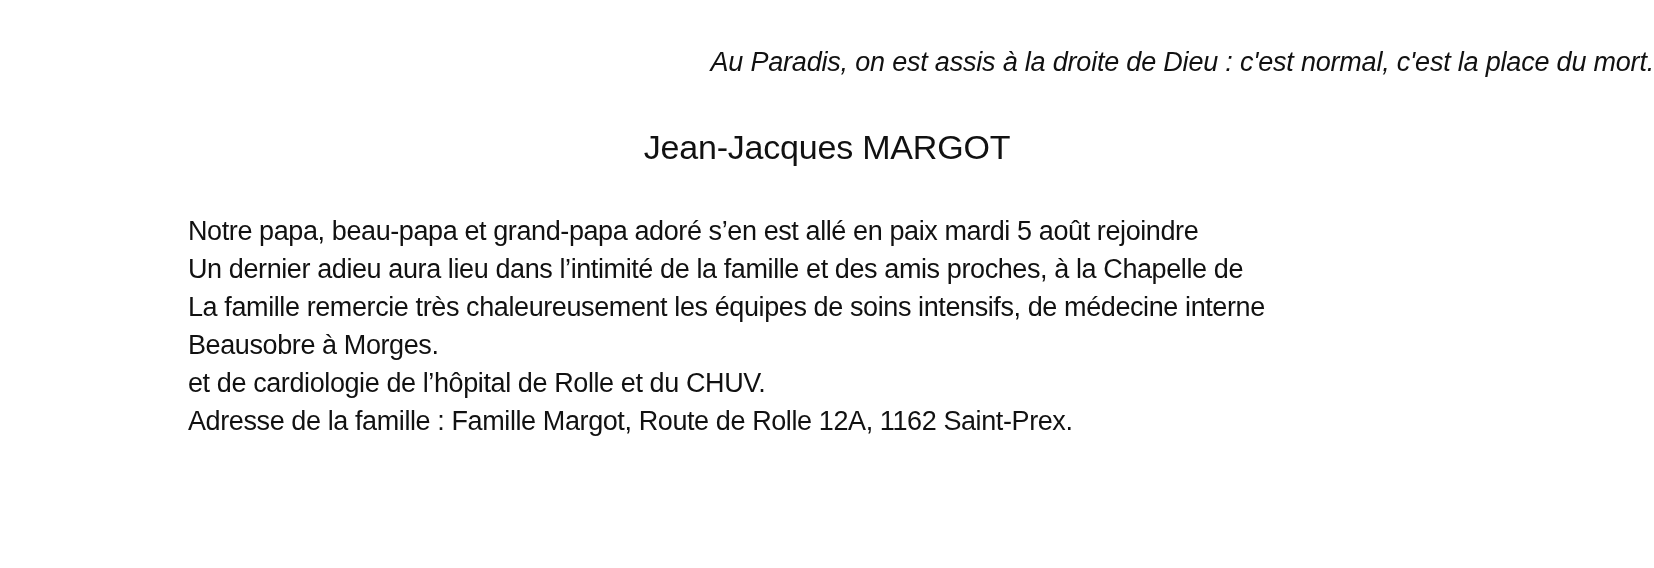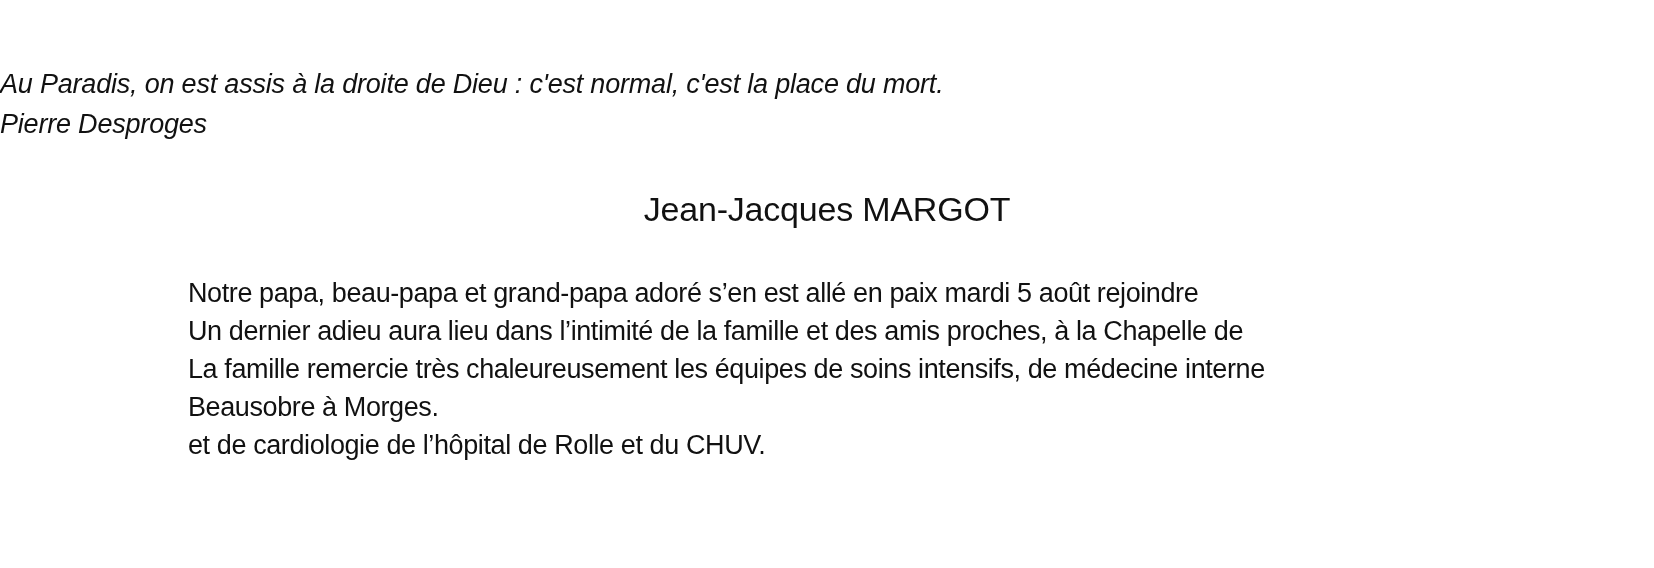--- a/index.html
+++ b/index.html
@@ -10,22 +10,22 @@
   .page {
     position: relative;
     width: 1654px;
     height: 568px;
     background: #ffffff;
     color: #111111;
     font-family: "Liberation Sans", sans-serif;
     overflow: hidden;
   }
   .quote-block {
-    padding-top: 64px;
-    text-align: left;
+    padding-top: 42px;
+    text-align: right;
     font-style: italic;
     font-size: 27px;
     line-height: 40px;
     letter-spacing: -0.2px;
   }
   .doc-title {
     margin: 0;
     margin-top: 46px;
     text-align: center;
     font-size: 34px;
@@ -45,26 +45,26 @@
     white-space: nowrap;
   }
 </style>
 </head>
 <body>
 
 <div class="page">
 
   <div class="quote-block">
     <div>Au Paradis, on est assis à la droite de Dieu : c'est normal, c'est la place du mort.</div>
-    <div>Pierre Desproges</div>
   </div>
 
   <h1 class="doc-title">Jean-Jacques MARGOT</h1>
 
   <div class="body-block">
     <div class="body-line">Notre papa, beau-papa et grand-papa adoré s’en est allé en paix mardi 5 août rejoindre</div>
     <div class="body-line">Un dernier adieu aura lieu dans l’intimité de la famille et des amis proches, à la Chapelle de</div>
     <div class="body-line">La famille remercie très chaleureusement les équipes de soins intensifs, de médecine interne</div>
     <div class="body-line">Beausobre à Morges.</div>
     <div class="body-line">et de cardiologie de l’hôpital de Rolle et du CHUV.</div>
+    <div class="body-line">Adresse de la famille : Famille Margot, Route de Rolle 12A, 1162 Saint-Prex.</div>
   </div>
 
 </div>
 
 </body></html>

